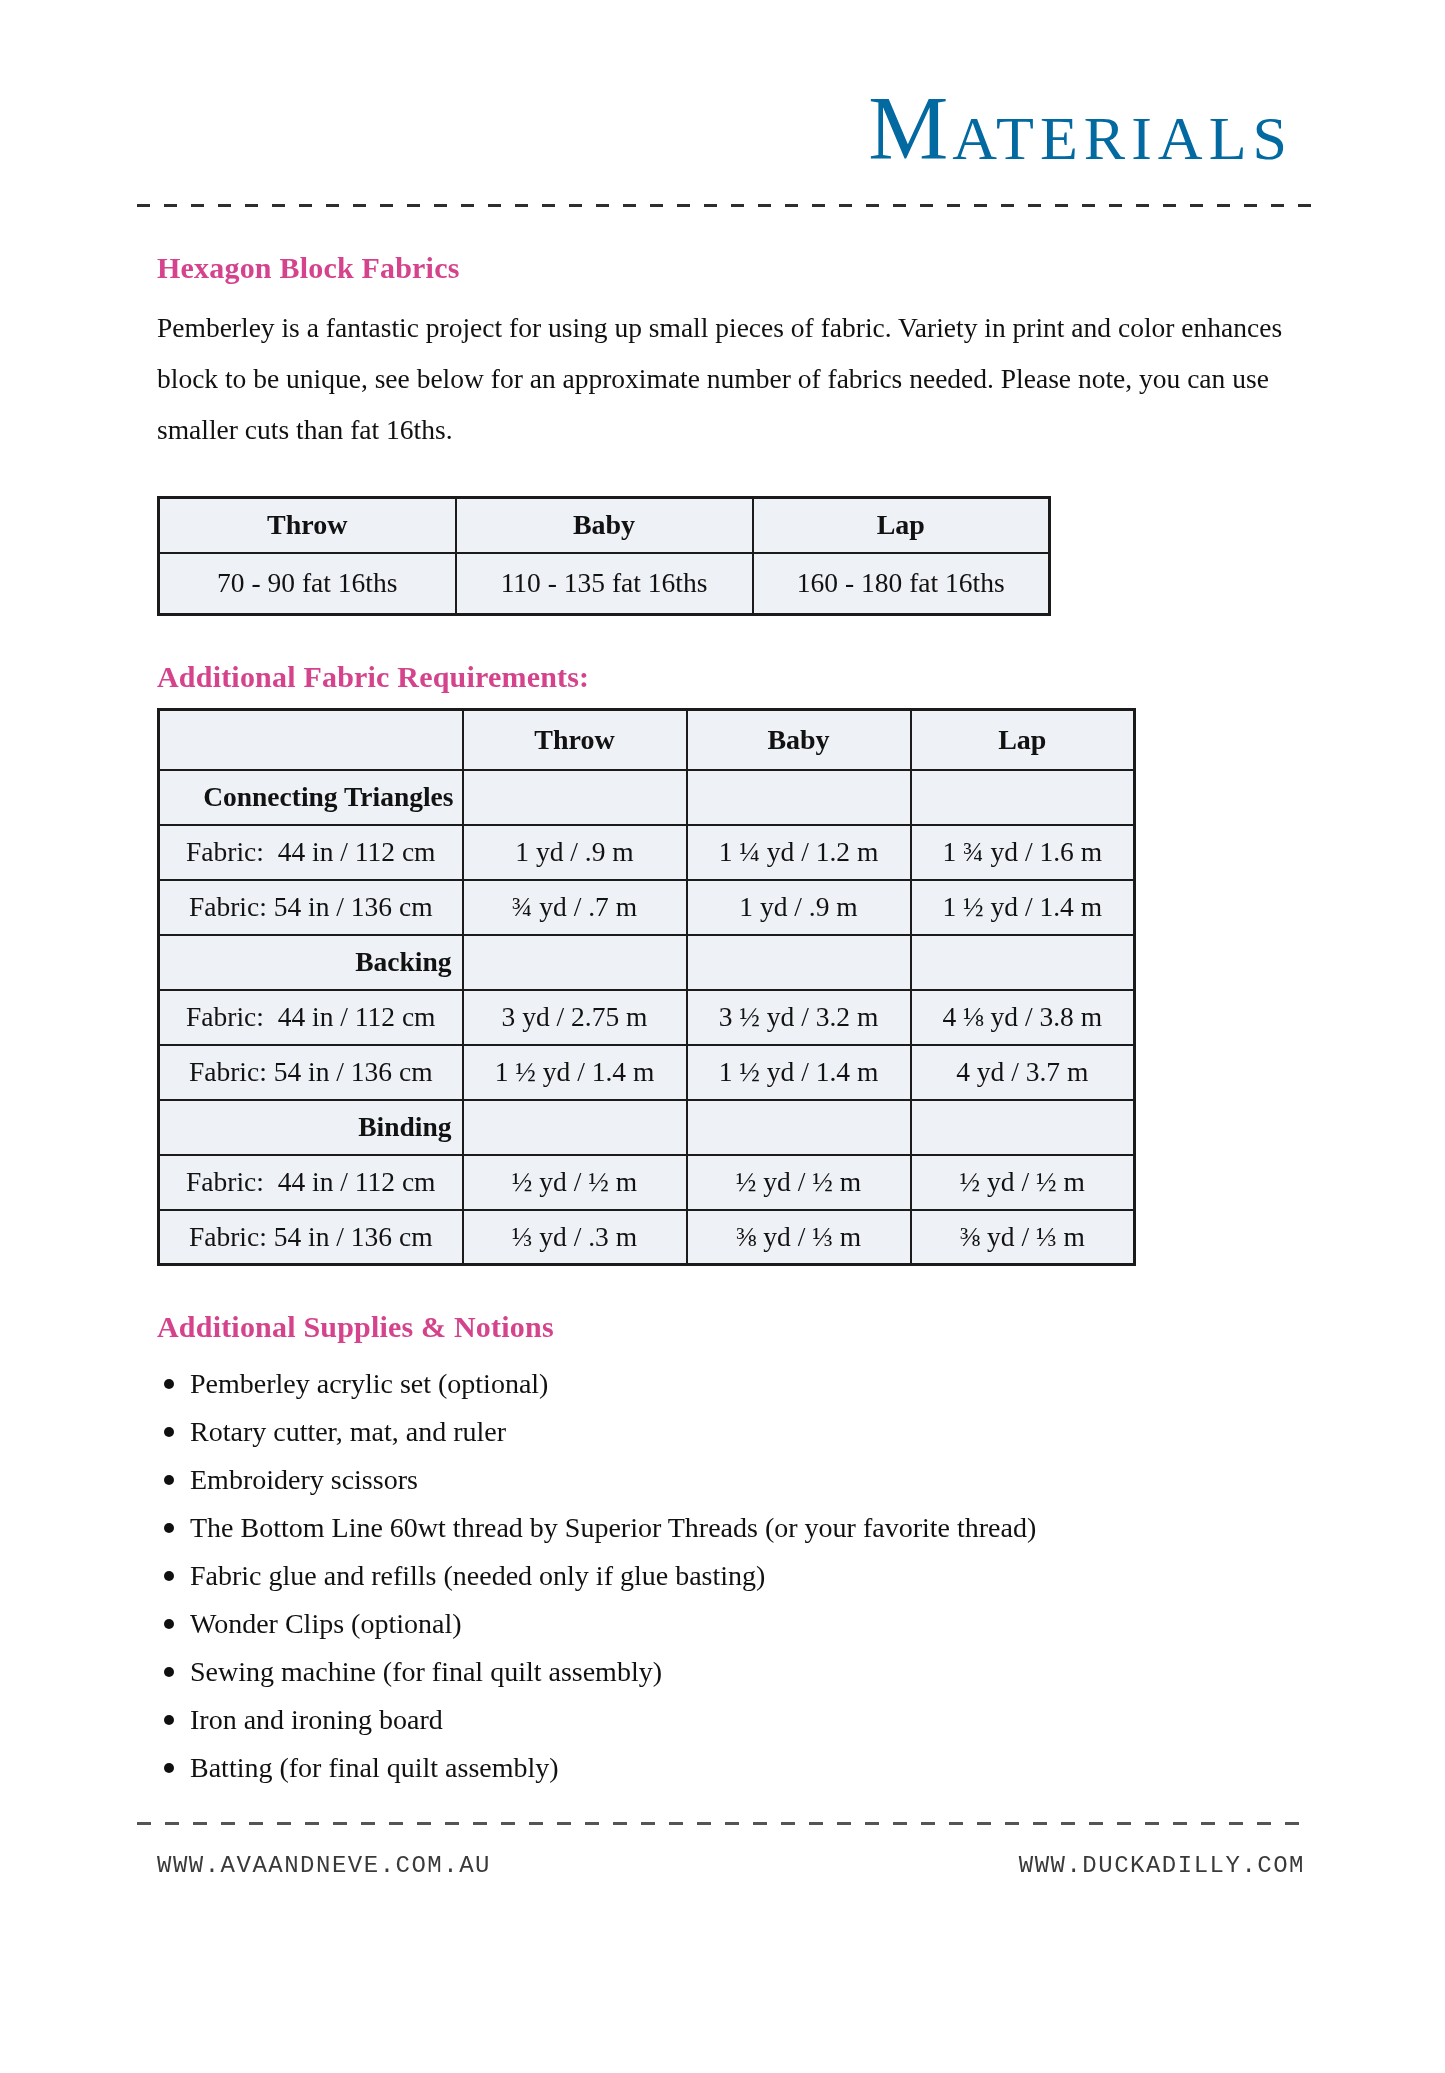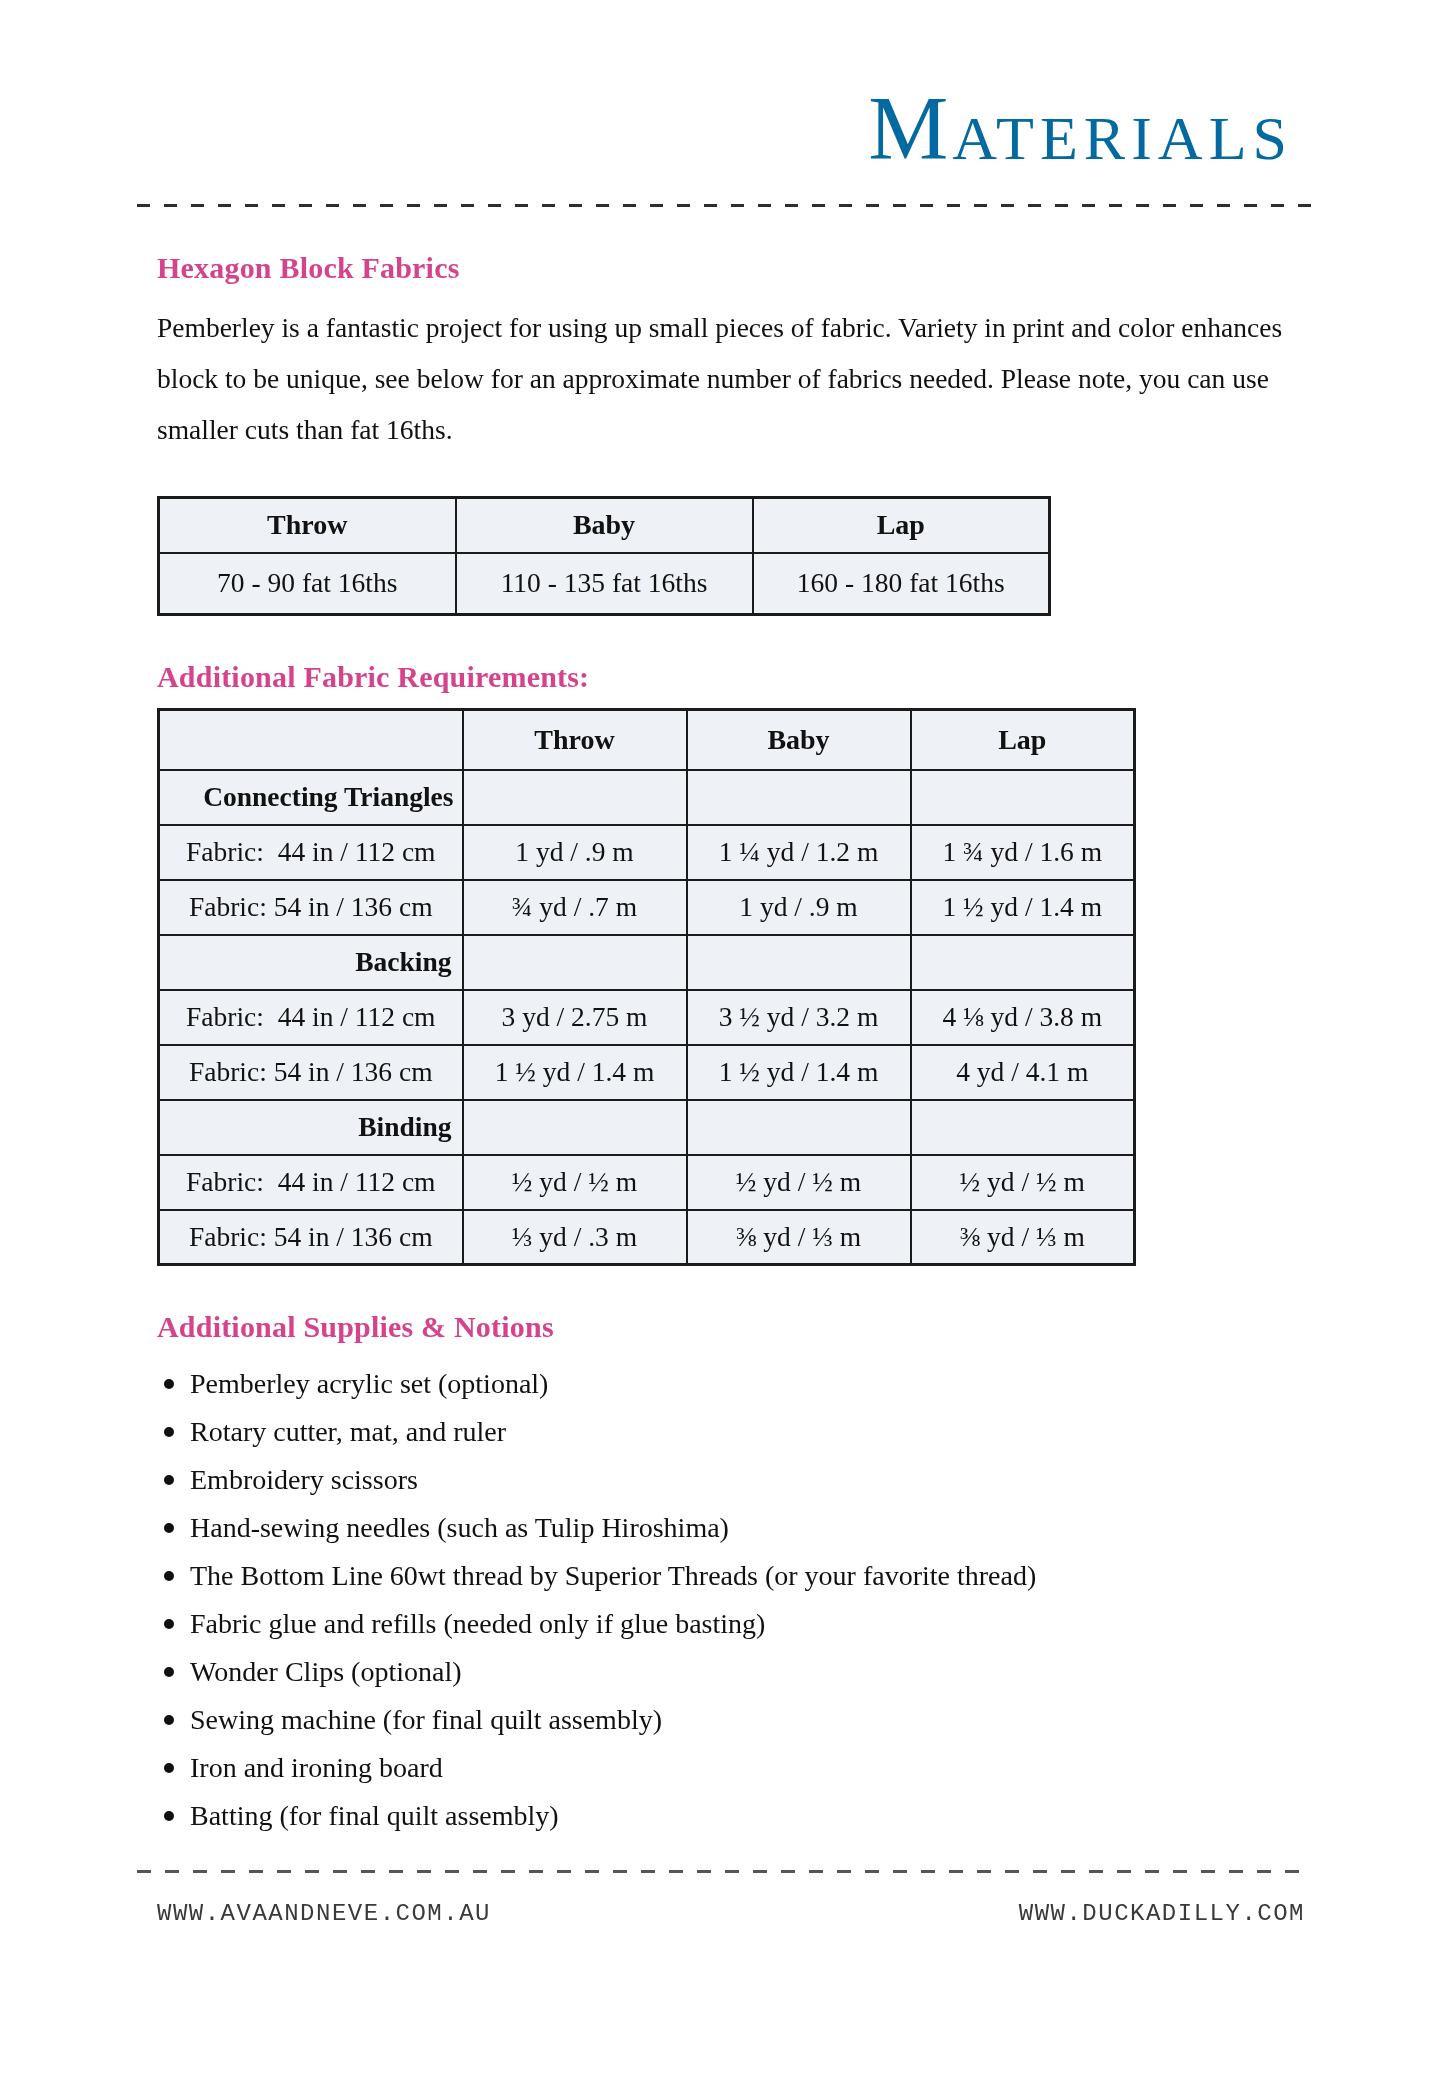--- a/index.html
+++ b/index.html
@@ -153,21 +153,21 @@
       <tr>
         <td class="c0 lbl">Fabric:  44 in / 112 cm</td>
         <td class="c">3 yd / 2.75 m</td>
         <td class="c">3 ½ yd / 3.2 m</td>
         <td class="c">4 ⅛ yd / 3.8 m</td>
       </tr>
       <tr>
         <td class="c0 lbl">Fabric: 54 in / 136 cm</td>
         <td class="c">1 ½ yd / 1.4 m</td>
         <td class="c">1 ½ yd / 1.4 m</td>
-        <td class="c">4 yd / 4.1 m</td>
+        <td class="c">4 yd / 3.7 m</td>
       </tr>
       <tr>
         <td class="c0 sec">Binding</td>
         <td class="c"></td>
         <td class="c"></td>
         <td class="c"></td>
       </tr>
       <tr>
         <td class="c0 lbl">Fabric:  44 in / 112 cm</td>
         <td class="c">½ yd / ½ m</td>
@@ -182,21 +182,20 @@
       </tr>
     </tbody>
   </table>
 
   <h2>Additional Supplies &amp; Notions</h2>
 
   <ul class="supplies">
     <li><span class="dot"></span><span>Pemberley acrylic set (optional)</span></li>
     <li><span class="dot"></span><span>Rotary cutter, mat, and ruler</span></li>
     <li><span class="dot"></span><span>Embroidery scissors</span></li>
-    <li><span class="dot"></span><span>Hand-sewing needles (such as Tulip Hiroshima)</span></li>
     <li><span class="dot"></span><span>The Bottom Line 60wt thread by Superior Threads (or your favorite thread)</span></li>
     <li><span class="dot"></span><span>Fabric glue and refills (needed only if glue basting)</span></li>
     <li><span class="dot"></span><span>Wonder Clips (optional)</span></li>
     <li><span class="dot"></span><span>Sewing machine (for final quilt assembly)</span></li>
     <li><span class="dot"></span><span>Iron and ironing board</span></li>
     <li><span class="dot"></span><span>Batting (for final quilt assembly)</span></li>
   </ul>
 
   <div class="dashed bottom"></div>
 

